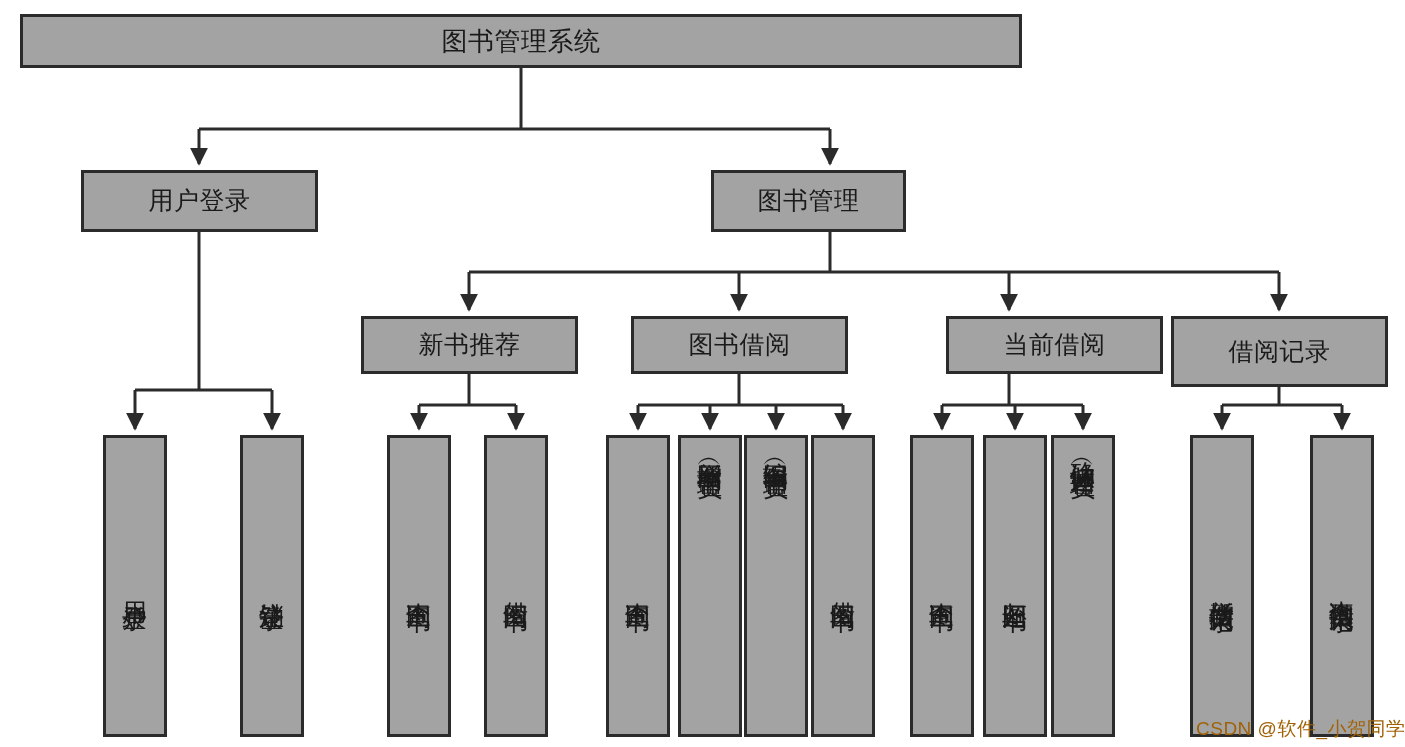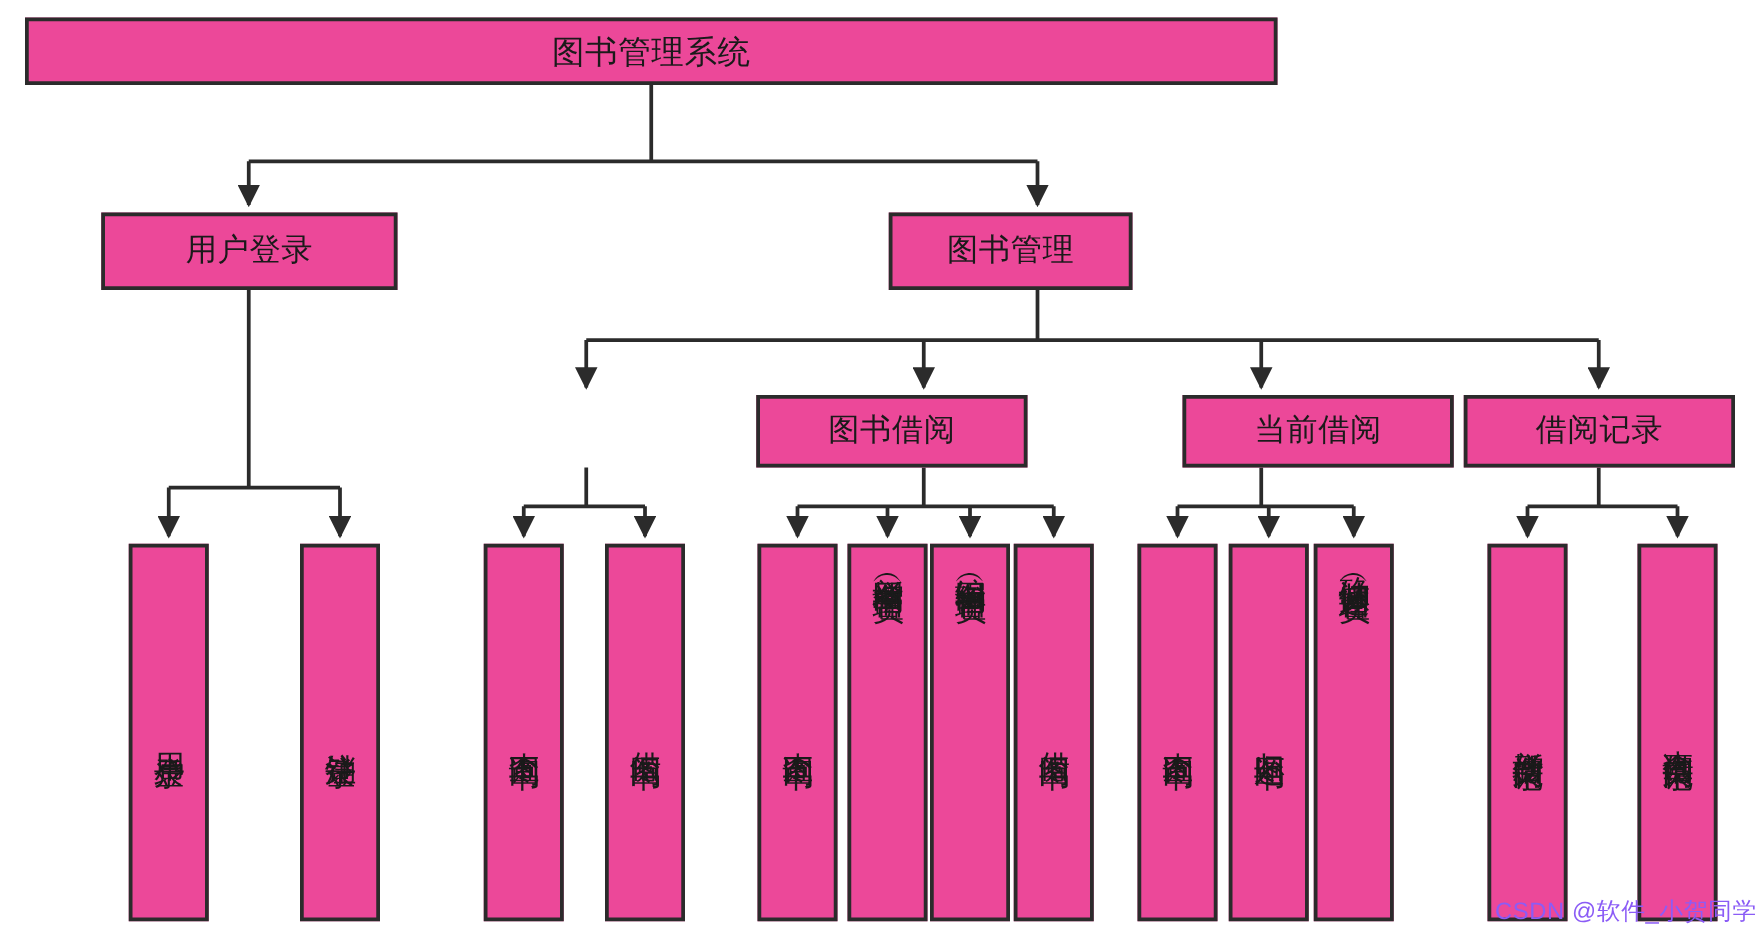--- a/index.html
+++ b/index.html
@@ -22,21 +22,21 @@
     left: 0;
     top: 0;
     width: 1405px;
     height: 747px;
     pointer-events: none;
   }
   .node {
     position: absolute;
     box-sizing: border-box;
     border: 3px solid #2b2b2b;
-    background: #ec4899;
+    background: #a3a3a3;
     display: flex;
     align-items: center;
     justify-content: center;
     color: #1a1a1a;
   }
   .node .label {
     display: block;
     white-space: nowrap;
     letter-spacing: 0.5px;
   }
@@ -61,21 +61,21 @@
   .node.v .label {
     writing-mode: vertical-rl;
     text-orientation: upright;
     font-size: 25px;
     line-height: 1.12;
     letter-spacing: 2px;
     white-space: nowrap;
   }
   .watermark {
     position: absolute;
-    color: #8b5cf6;
+    color: #a16207;
     font-size: 19px;
     white-space: nowrap;
     letter-spacing: 0.5px;
   }
 </style>
 </head>
 <body>
 
 <div id="canvas">
 
@@ -136,30 +136,33 @@
   </div>
 
   <div class="node h" style="left:81px; top:170px; width:237px; height:62px;">
     <span class="label">用户登录</span>
   </div>
 
   <div class="node h" style="left:711px; top:170px; width:195px; height:62px;">
     <span class="label">图书管理</span>
   </div>
 
-
-  <div class="node h" style="left:605px; top:316px; width:217px; height:58px;">
+  <div class="node h" style="left:361px; top:316px; width:217px; height:58px;">
+    <span class="label">新书推荐</span>
+  </div>
+
+  <div class="node h" style="left:631px; top:316px; width:217px; height:58px;">
     <span class="label">图书借阅</span>
   </div>
 
   <div class="node h" style="left:946px; top:316px; width:217px; height:58px;">
     <span class="label">当前借阅</span>
   </div>
 
-  <div class="node h" style="left:1171px; top:316px; width:217px; height:58px;">
+  <div class="node h" style="left:1171px; top:316px; width:217px; height:71px;">
     <span class="label">借阅记录</span>
   </div>
 
   <div class="node v mid" style="left:103px; top:435px; width:64px; height:302px;">
     <span class="label">用户登录</span>
   </div>
 
   <div class="node v mid" style="left:240px; top:435px; width:64px; height:302px;">
     <span class="label">注销登录</span>
   </div>

